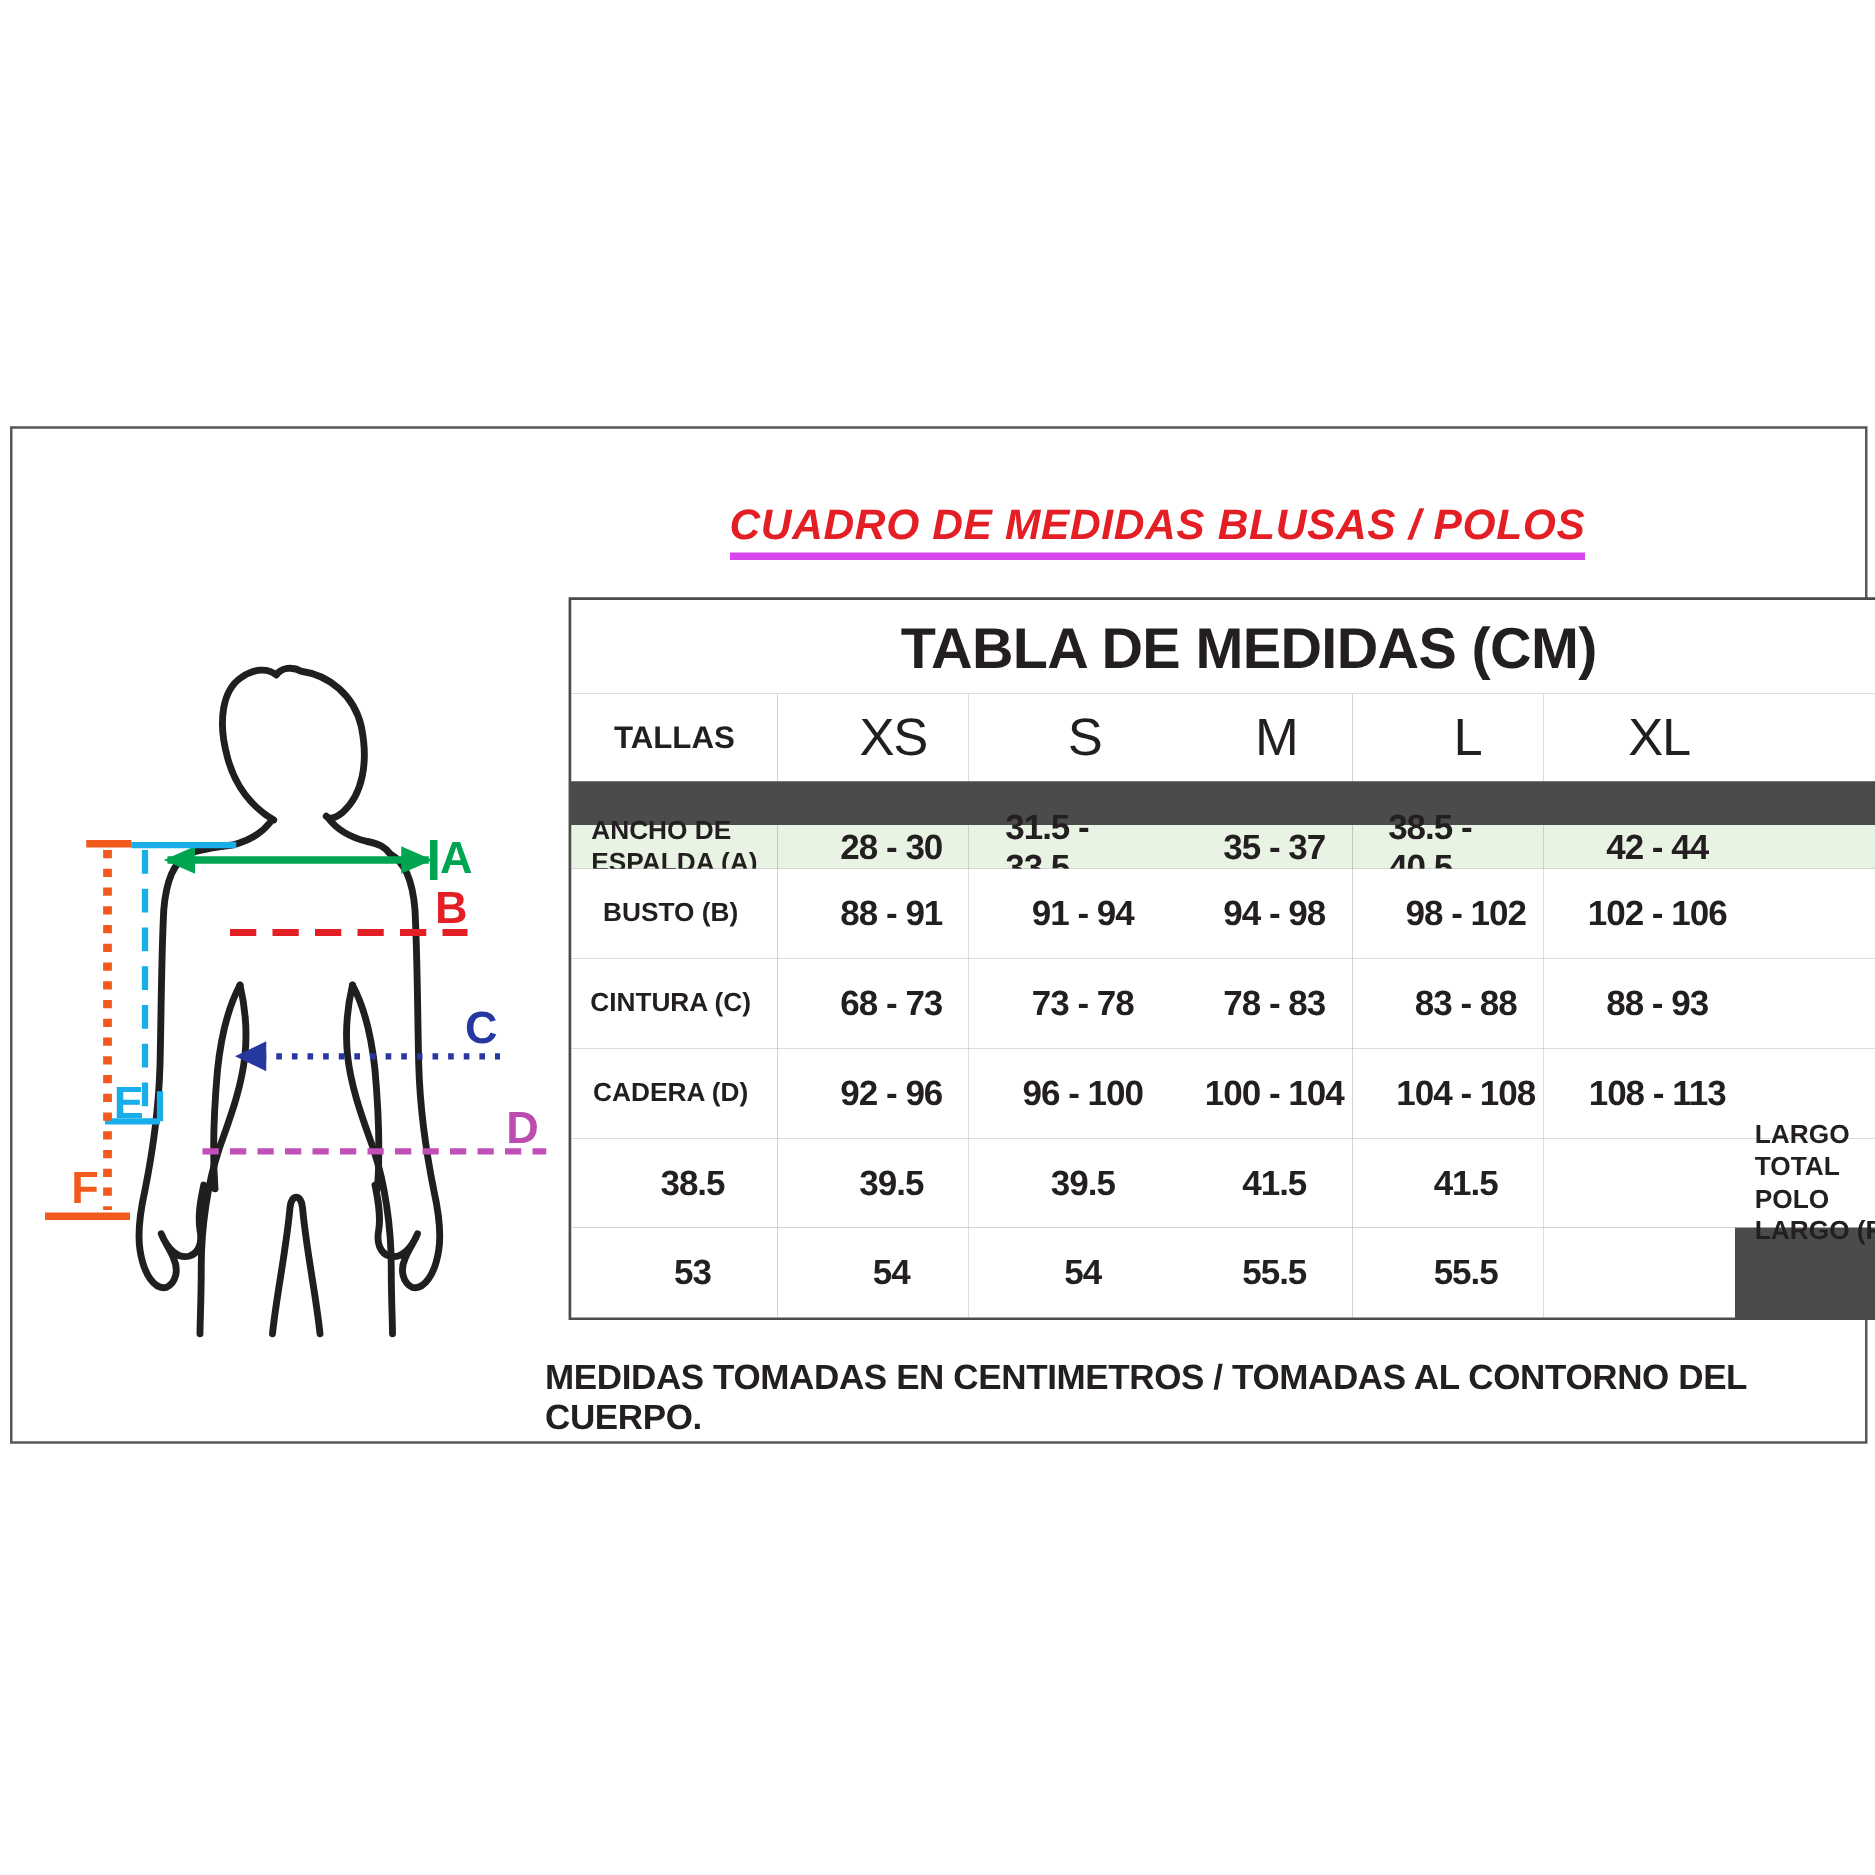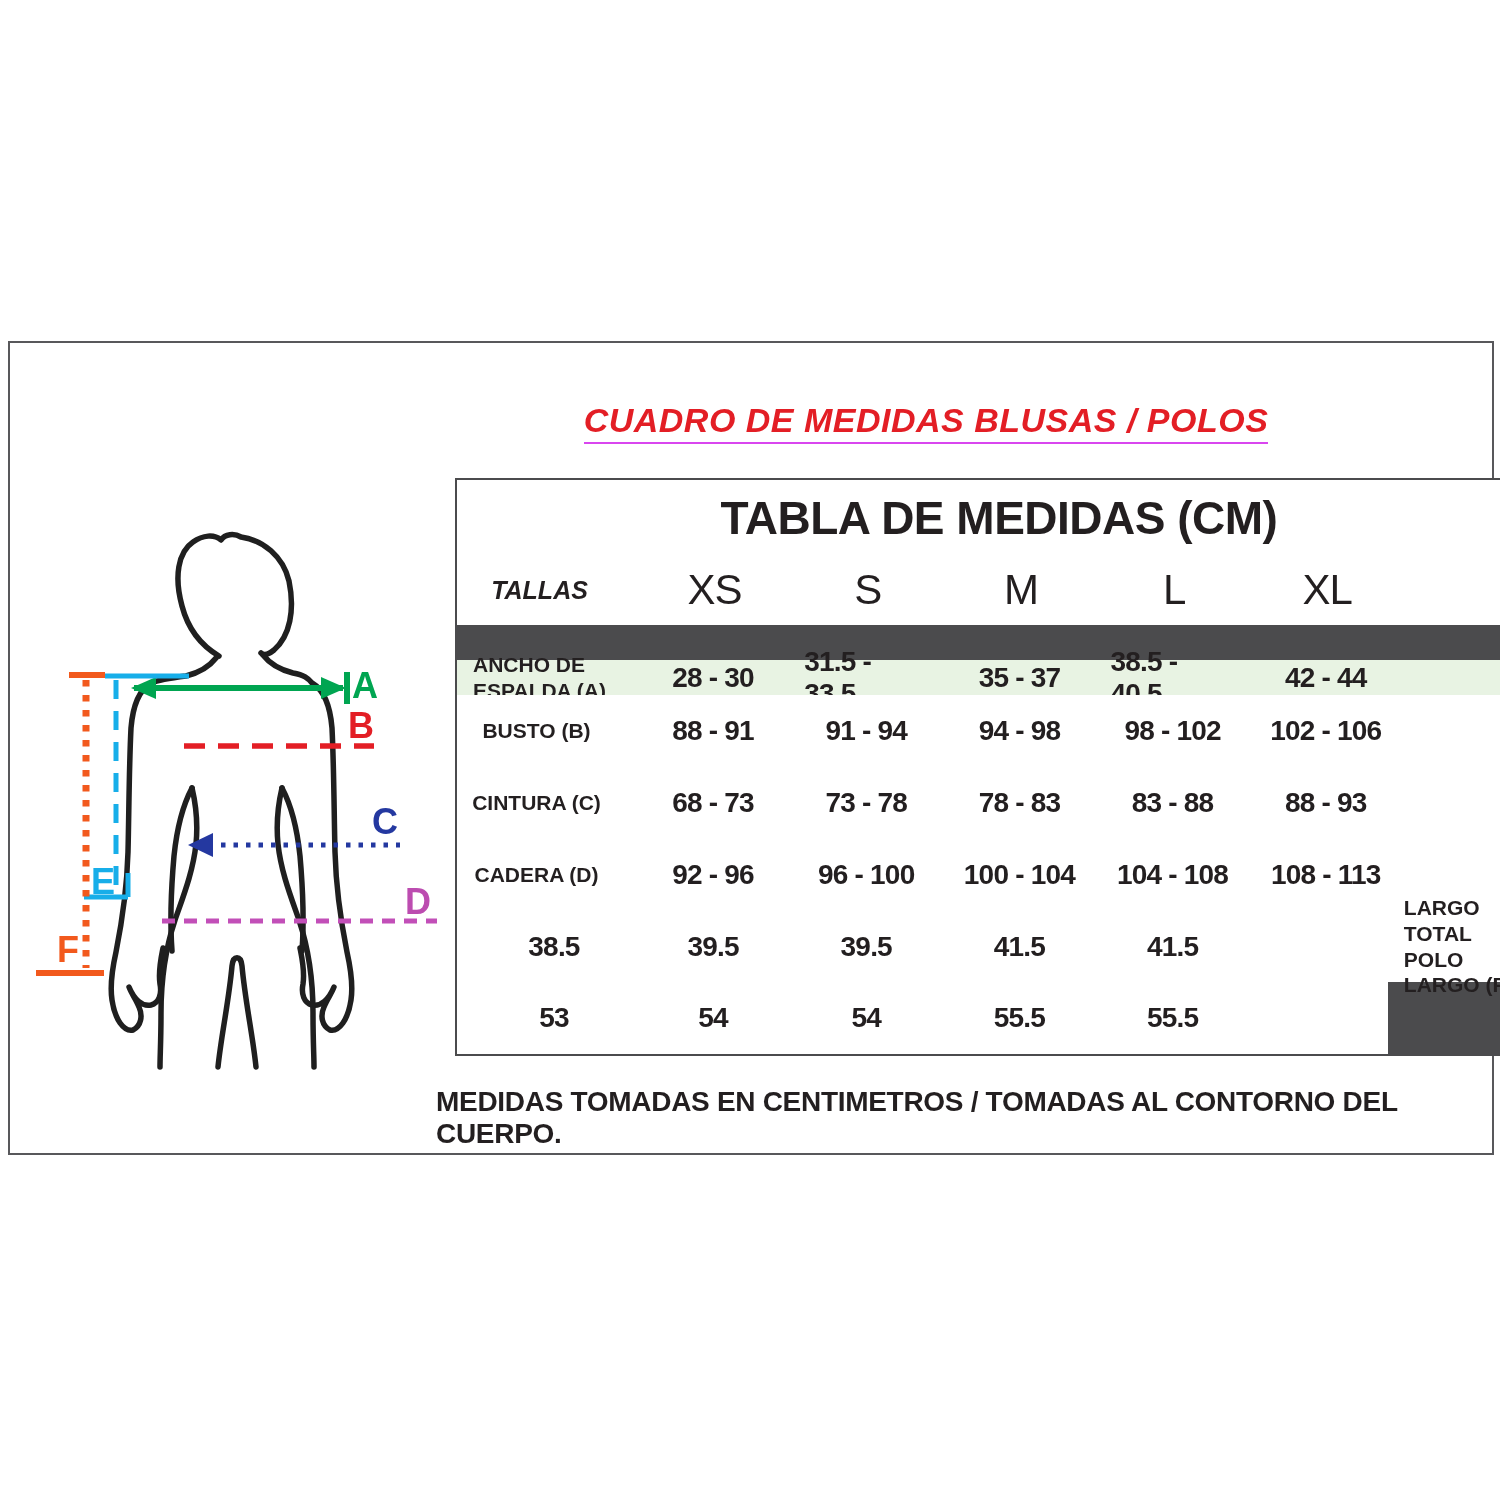--- a/index.html
+++ b/index.html
@@ -9,39 +9,39 @@
     -webkit-font-smoothing:antialiased;
   }
   .sheet{
     position:absolute;left:8px;top:341px;width:1482px;height:810px;
     border:2px solid #58585b;background:#ffffff;
   }
   .title{
     position:absolute;left:455px;top:401px;width:942px;text-align:center;
     font-size:34px;font-weight:bold;font-style:italic;color:#e31e25;letter-spacing:.5px;
   }
-  .title span{border-bottom:2px solid #d946ef;padding-bottom:3px;}
+  .title span{border-bottom:6px solid #d946ef;padding-bottom:3px;}
 
   
   .mtable{
     position:absolute;left:455px;top:478px;width:1088px;
     display:grid;box-sizing:border-box;
     grid-template-columns:165px repeat(6,1fr);
     grid-template-rows:75px 70px 70px 72px 72px 72px 71px 72px;
     gap:0;background:#4b4b4d;border:2px solid #4b4b4d;
   }
   .mtable > div{
     background:#ffffff;display:flex;align-items:center;justify-content:center;
     color:#231f20;
   }
   .thead{
     grid-column:1/-1;font-size:46px;font-weight:bold;letter-spacing:-.5px;
   }
   .tallas{
-    font-size:25px;font-weight:bold;font-style:italic;color:#d9242b;
+    font-size:25px;font-weight:bold;color:#d9242b;
   }
   .size{
     font-size:42px;font-weight:400;color:#e8312f;letter-spacing:-1px;padding-left:32px;
   }
   .val{
     font-size:28px;font-weight:bold;letter-spacing:-.8px;padding-left:29px;
   }
   .rlab{
     font-size:21px;font-weight:bold;line-height:1.22;
     justify-content:flex-start;text-align:left;padding-left:16px;padding-right:6px;box-sizing:border-box;

